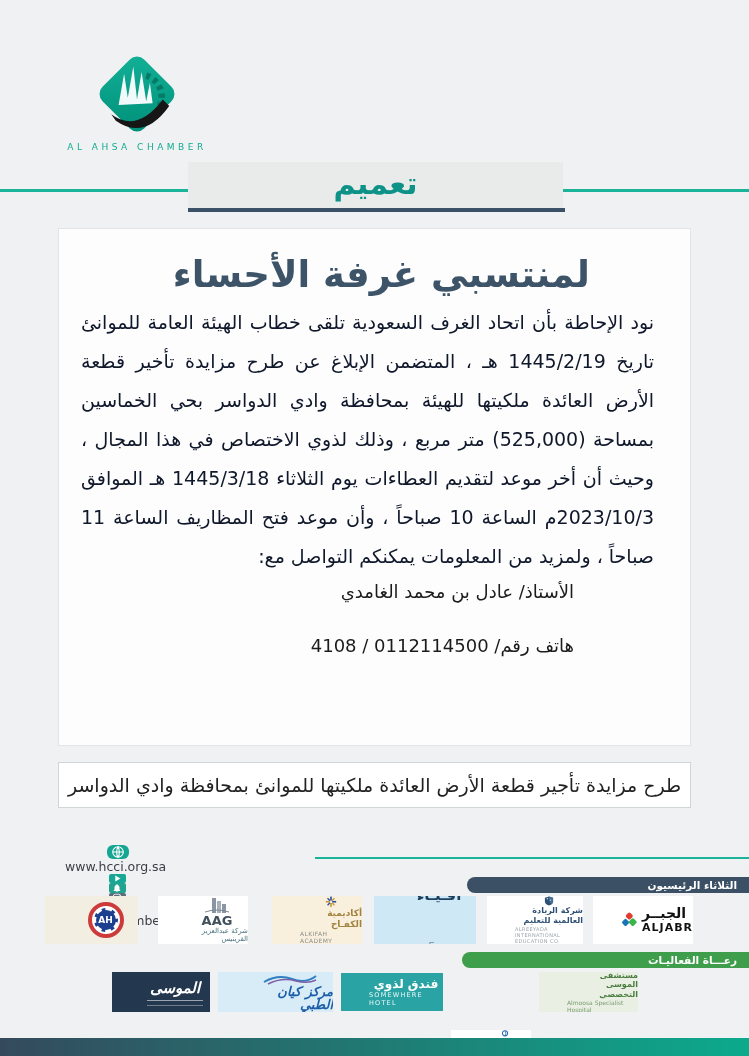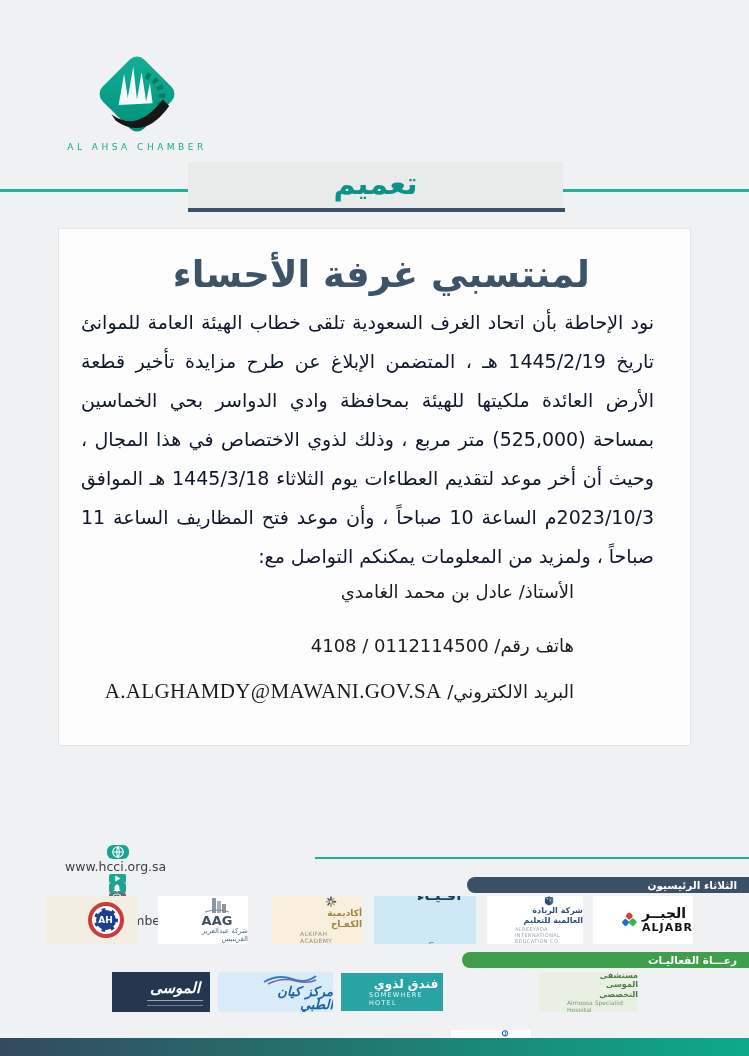--- a/index.html
+++ b/index.html
@@ -114,26 +114,23 @@
   <div class="banner-box">
     <div class="banner-title">تعميم</div>
   </div>
   <div class="banner-underline"></div>
 
   <div class="notice-card">
     <div class="notice-title">لمنتسبي غرفة الأحساء</div>
     <div class="notice-body">نود الإحاطة بأن اتحاد الغرف السعودية تلقى خطاب الهيئة العامة للموانئ تاريخ 1445/2/19 هـ ، المتضمن الإبلاغ عن طرح مزايدة تأخير قطعة الأرض العائدة ملكيتها للهيئة بمحافظة وادي الدواسر بحي الخماسين بمساحة (525,000) متر مربع ، وذلك لذوي الاختصاص في هذا المجال ، وحيث أن أخر موعد لتقديم العطاءات يوم الثلاثاء 1445/3/18 هـ الموافق 2023/10/3م الساعة 10 صباحاً ، وأن موعد فتح المظاريف الساعة 11 صباحاً ، ولمزيد من المعلومات يمكنكم التواصل مع:</div>
     <div class="contact-name">الأستاذ/ عادل بن محمد الغامدي</div>
     <div class="contact-phone">هاتف رقم/ 0112114500 / 4108</div>
-    <div class="contact-email">
-      <span>البريد الالكتروني/</span>
-      <span class="email-addr">A.ALGHAMDY@MAWANI.GOV.SA</span>
-    </div>
-  </div>
-
+  </div>
+
+  <div class="subject-box">طرح مزايدة تأجير قطعة الأرض العائدة ملكيتها للموانئ بمحافظة وادي الدواسر</div>
 
   <div class="social-row">
     <div class="globe-badge">
       <svg width="14" height="14" viewBox="0 0 24 24" fill="none" stroke="#fff" stroke-width="2">
         <circle cx="12" cy="12" r="9"></circle>
           <path d="M3 12h18M12 3c3 3 3 15 0 18M12 3c-3 3-3 15 0 18"></path>
       </svg>
     </div>
     <span class="website">www.hcci.org.sa</span>
     <div class="sq yt">

